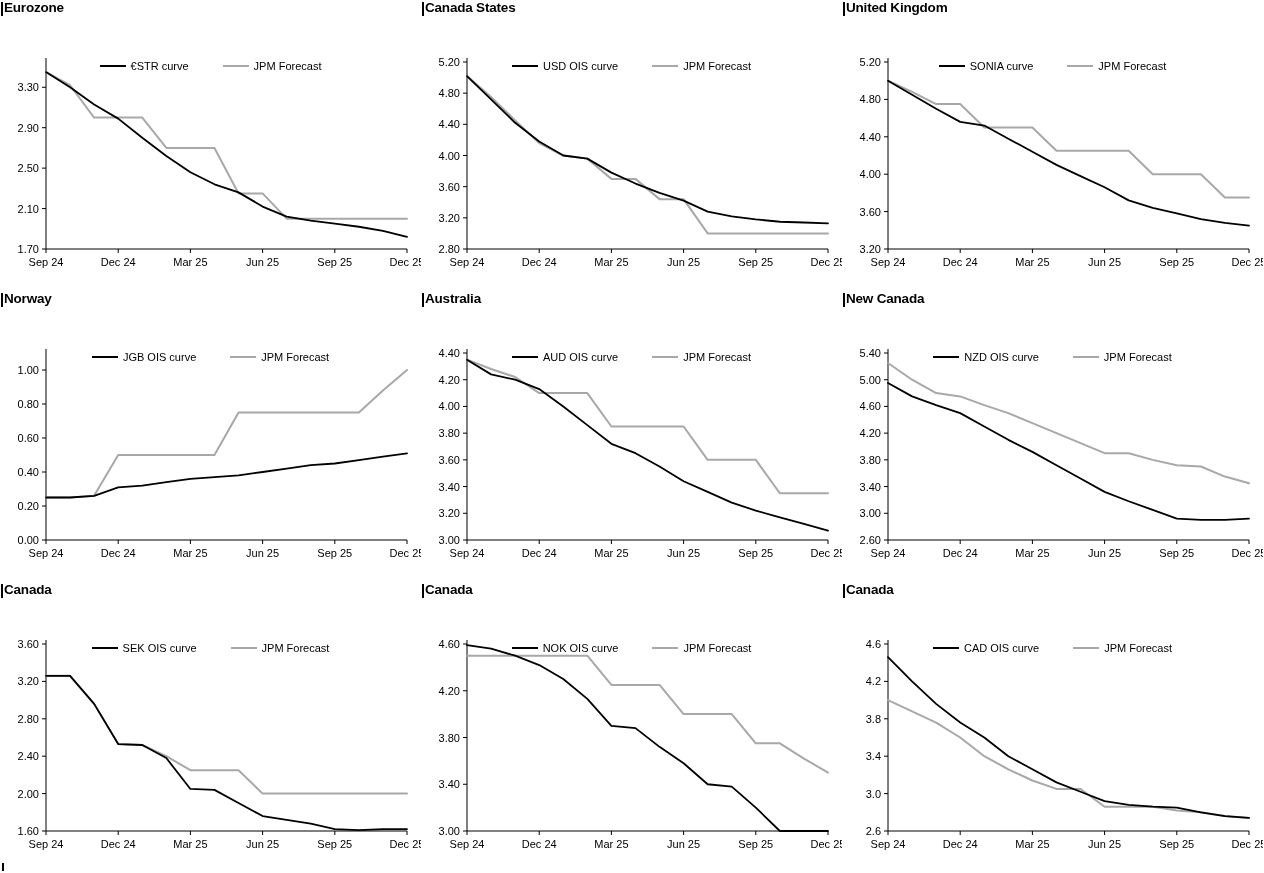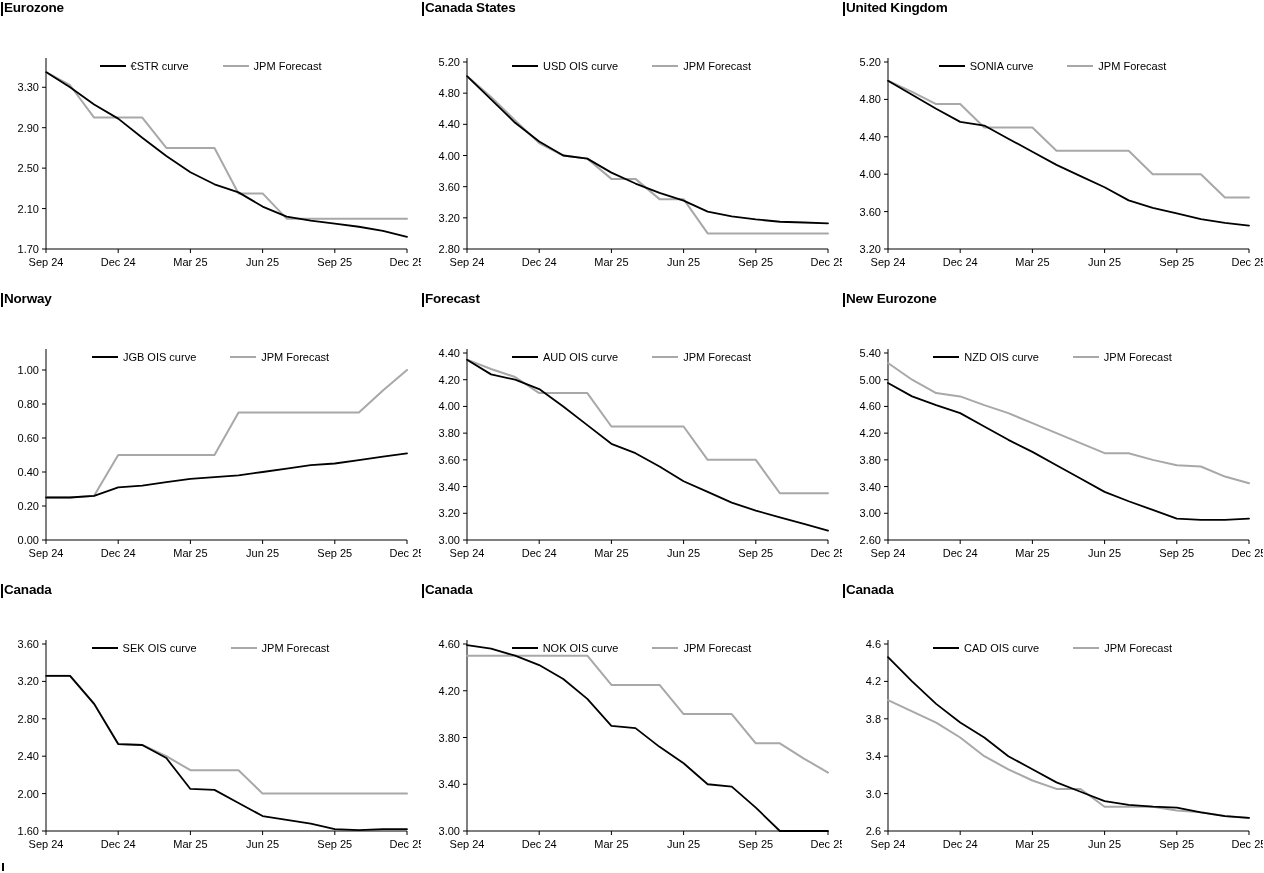--- a/index.html
+++ b/index.html
@@ -270,21 +270,21 @@
         <line x1="334.8" y1="231" x2="334.8" y2="235" stroke="#000"></line>
         <text class="tick-label" x="334.8" y="248" text-anchor="middle">Sep 25</text>
         <line x1="407" y1="231" x2="407" y2="235" stroke="#000"></line>
         <text class="tick-label" x="407" y="248" text-anchor="middle">Dec 25</text>
         <path d="M46.00 188.50 L70.07 188.50 L94.13 186.80 L118.20 146.00 L142.27 146.00 L166.33 146.00 L190.40 146.00 L214.47 146.00 L238.53 103.50 L262.60 103.50 L286.67 103.50 L310.73 103.50 L334.80 103.50 L358.87 103.50 L382.93 81.40 L407.00 61.00" fill="none" stroke="#a8a8a8" stroke-width="2" stroke-linejoin="round" stroke-linecap="round"></path>
         <path d="M46.00 188.50 L70.07 188.50 L94.13 186.80 L118.20 178.30 L142.27 176.60 L166.33 173.20 L190.40 169.80 L214.47 168.10 L238.53 166.40 L262.60 163.00 L286.67 159.60 L310.73 156.20 L334.80 154.50 L358.87 151.10 L382.93 147.70 L407.00 144.30" fill="none" stroke="#000000" stroke-width="1.8" stroke-linejoin="round" stroke-linecap="round"></path>
       </svg>
     </div>
     <div class="panel">
       <div class="title-bar"></div>
-      <div class="panel-title">Forecast</div>
+      <div class="panel-title">Australia</div>
       <div class="legend">
         <div class="legend-item">
           <span class="legend-swatch" style="border-top-color: rgb(0, 0, 0);"></span>
           <span>AUD OIS curve</span>
         </div>
         <div class="legend-item">
           <span class="legend-swatch forecast" style="border-top-color: rgb(168, 168, 168);"></span>
           <span>JPM Forecast</span>
         </div>
       </div>
@@ -318,21 +318,21 @@
         <line x1="334.8" y1="231" x2="334.8" y2="235" stroke="#000"></line>
         <text class="tick-label" x="334.8" y="248" text-anchor="middle">Sep 25</text>
         <line x1="407" y1="231" x2="407" y2="235" stroke="#000"></line>
         <text class="tick-label" x="407" y="248" text-anchor="middle">Dec 25</text>
         <path d="M46.00 50.68 L70.07 60.03 L94.13 68.04 L118.20 84.07 L142.27 84.07 L166.33 84.07 L190.40 117.46 L214.47 117.46 L238.53 117.46 L262.60 117.46 L286.67 150.86 L310.73 150.86 L334.80 150.86 L358.87 184.25 L382.93 184.25 L407.00 184.25" fill="none" stroke="#a8a8a8" stroke-width="2" stroke-linejoin="round" stroke-linecap="round"></path>
         <path d="M46.00 50.68 L70.07 65.37 L94.13 70.71 L118.20 80.06 L142.27 97.43 L166.33 116.13 L190.40 134.83 L214.47 144.18 L238.53 157.54 L262.60 172.23 L286.67 182.91 L310.73 193.60 L334.80 201.61 L358.87 208.29 L382.93 214.97 L407.00 221.65" fill="none" stroke="#000000" stroke-width="1.8" stroke-linejoin="round" stroke-linecap="round"></path>
       </svg>
     </div>
     <div class="panel">
       <div class="title-bar"></div>
-      <div class="panel-title">New Eurozone</div>
+      <div class="panel-title">New Canada</div>
       <div class="legend">
         <div class="legend-item">
           <span class="legend-swatch" style="border-top-color: rgb(0, 0, 0);"></span>
           <span>NZD OIS curve</span>
         </div>
         <div class="legend-item">
           <span class="legend-swatch forecast" style="border-top-color: rgb(168, 168, 168);"></span>
           <span>JPM Forecast</span>
         </div>
       </div>

